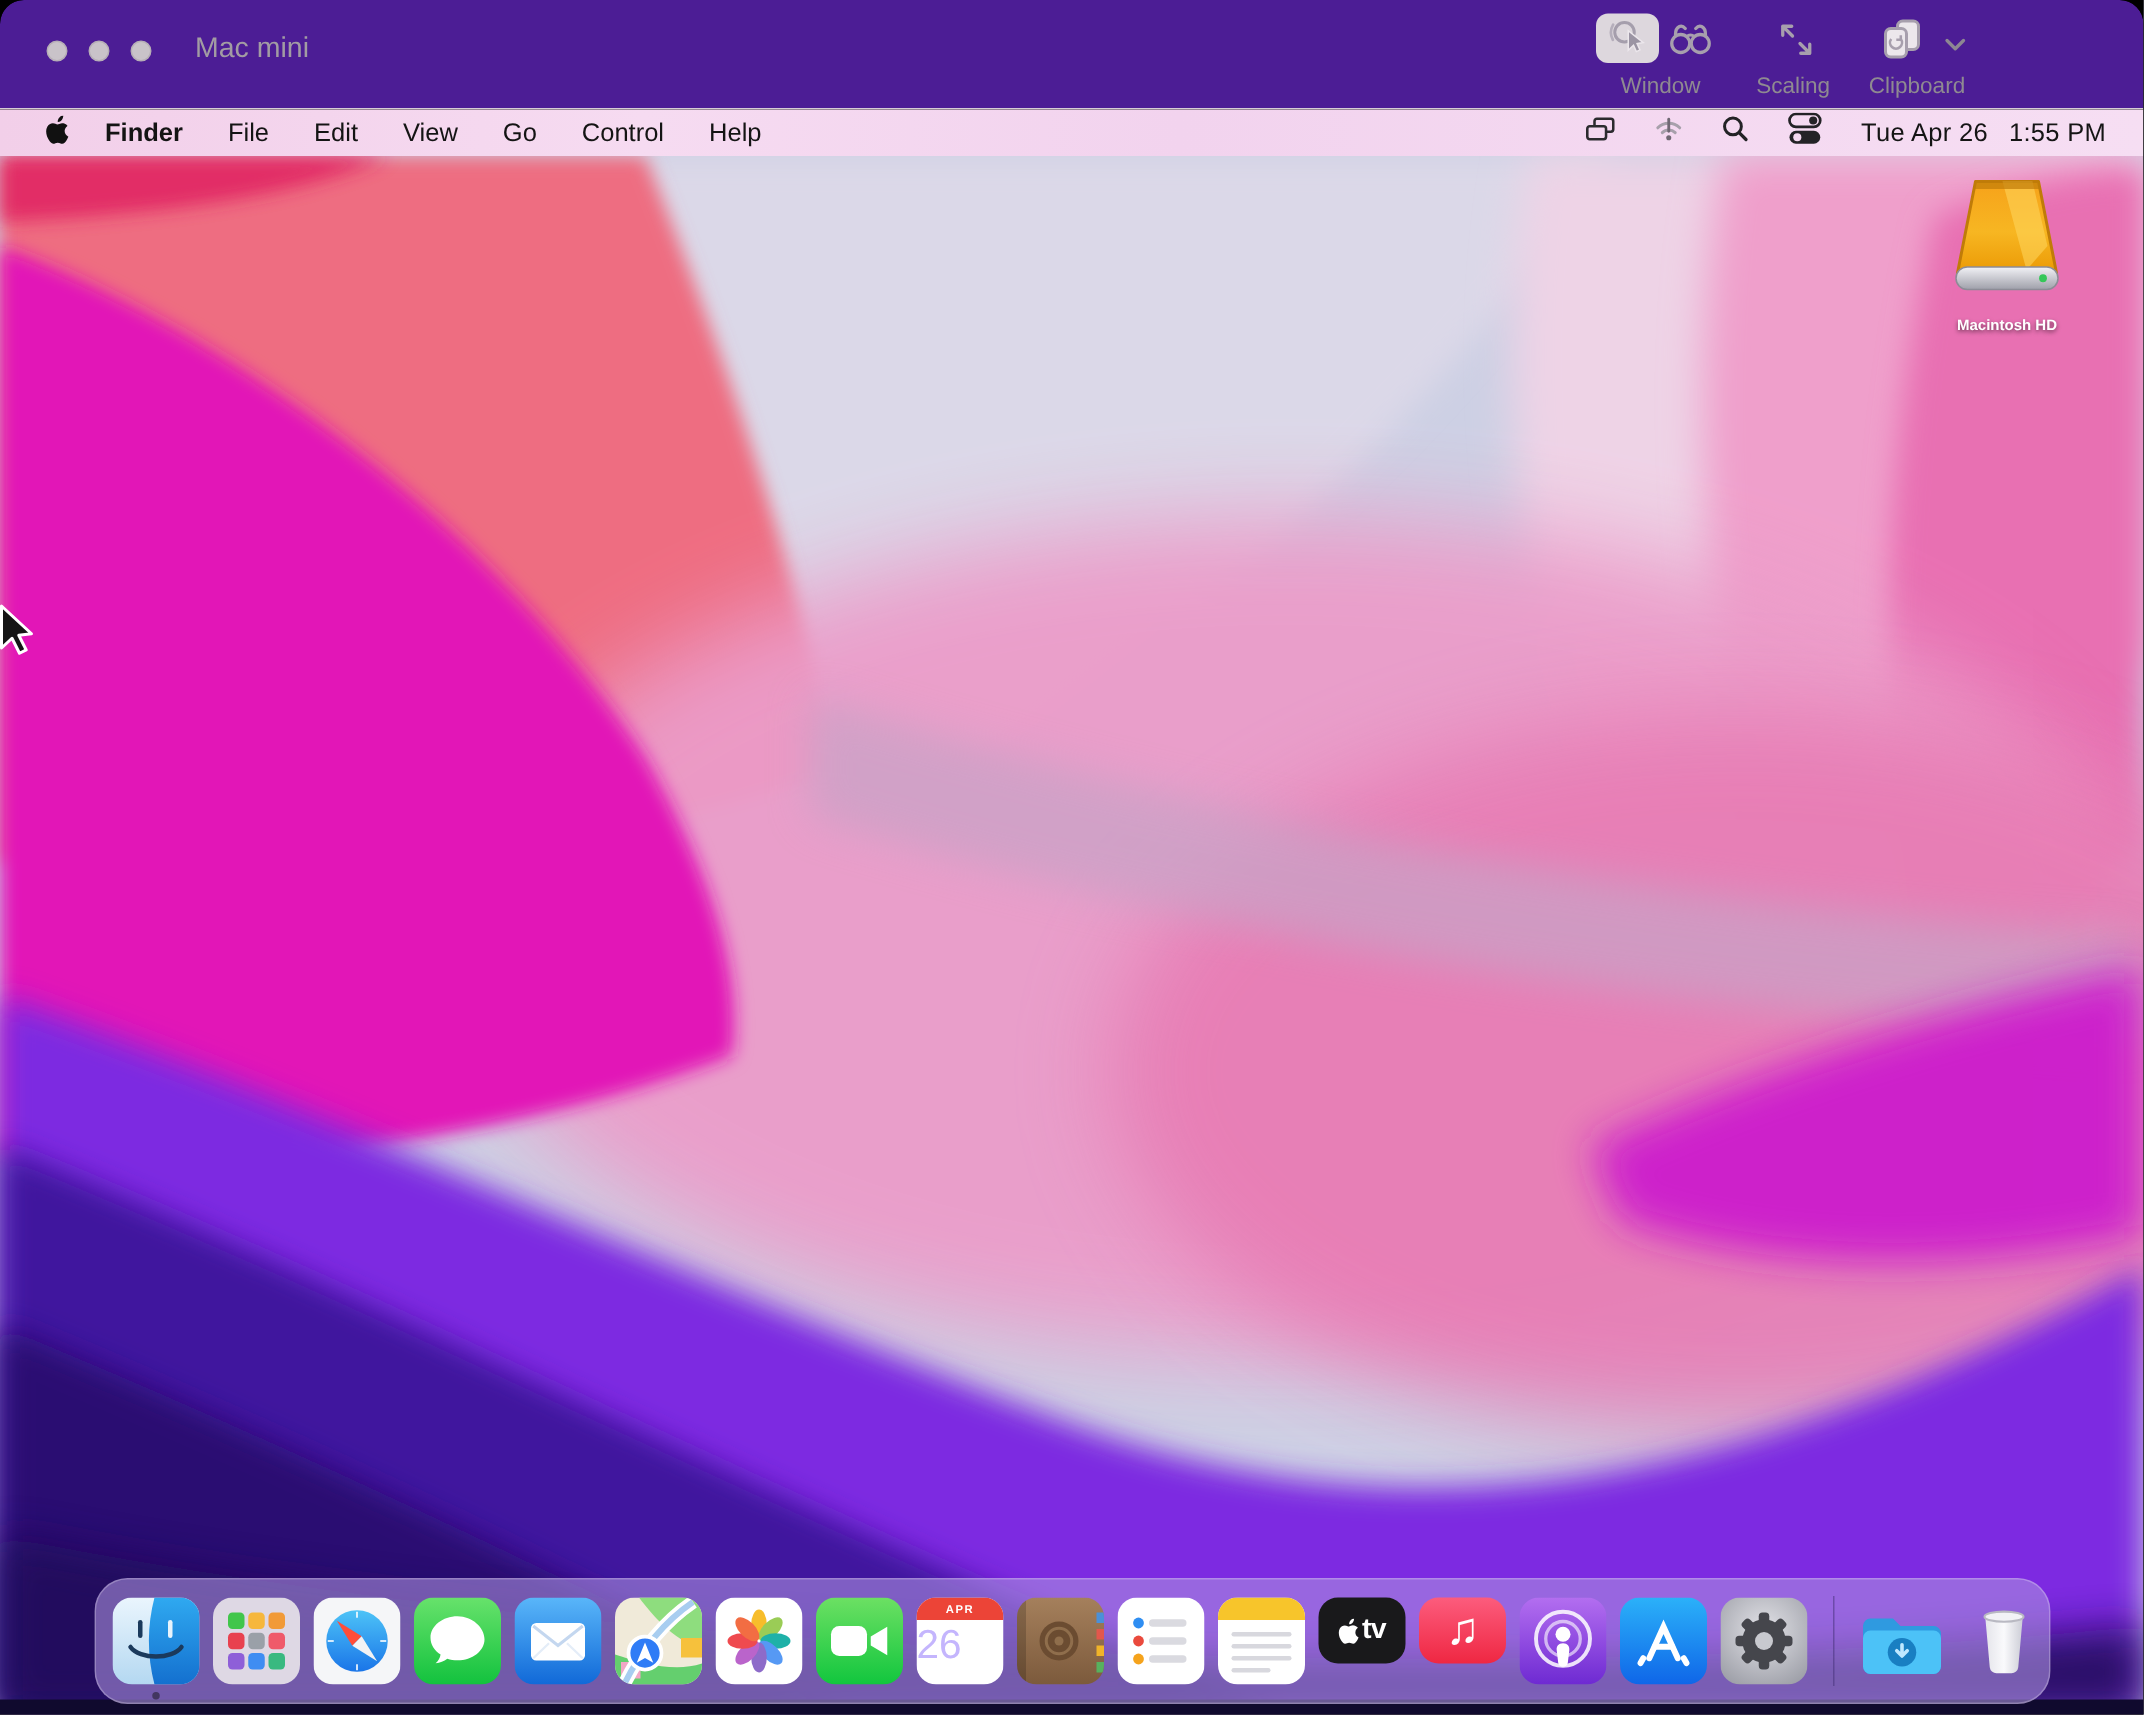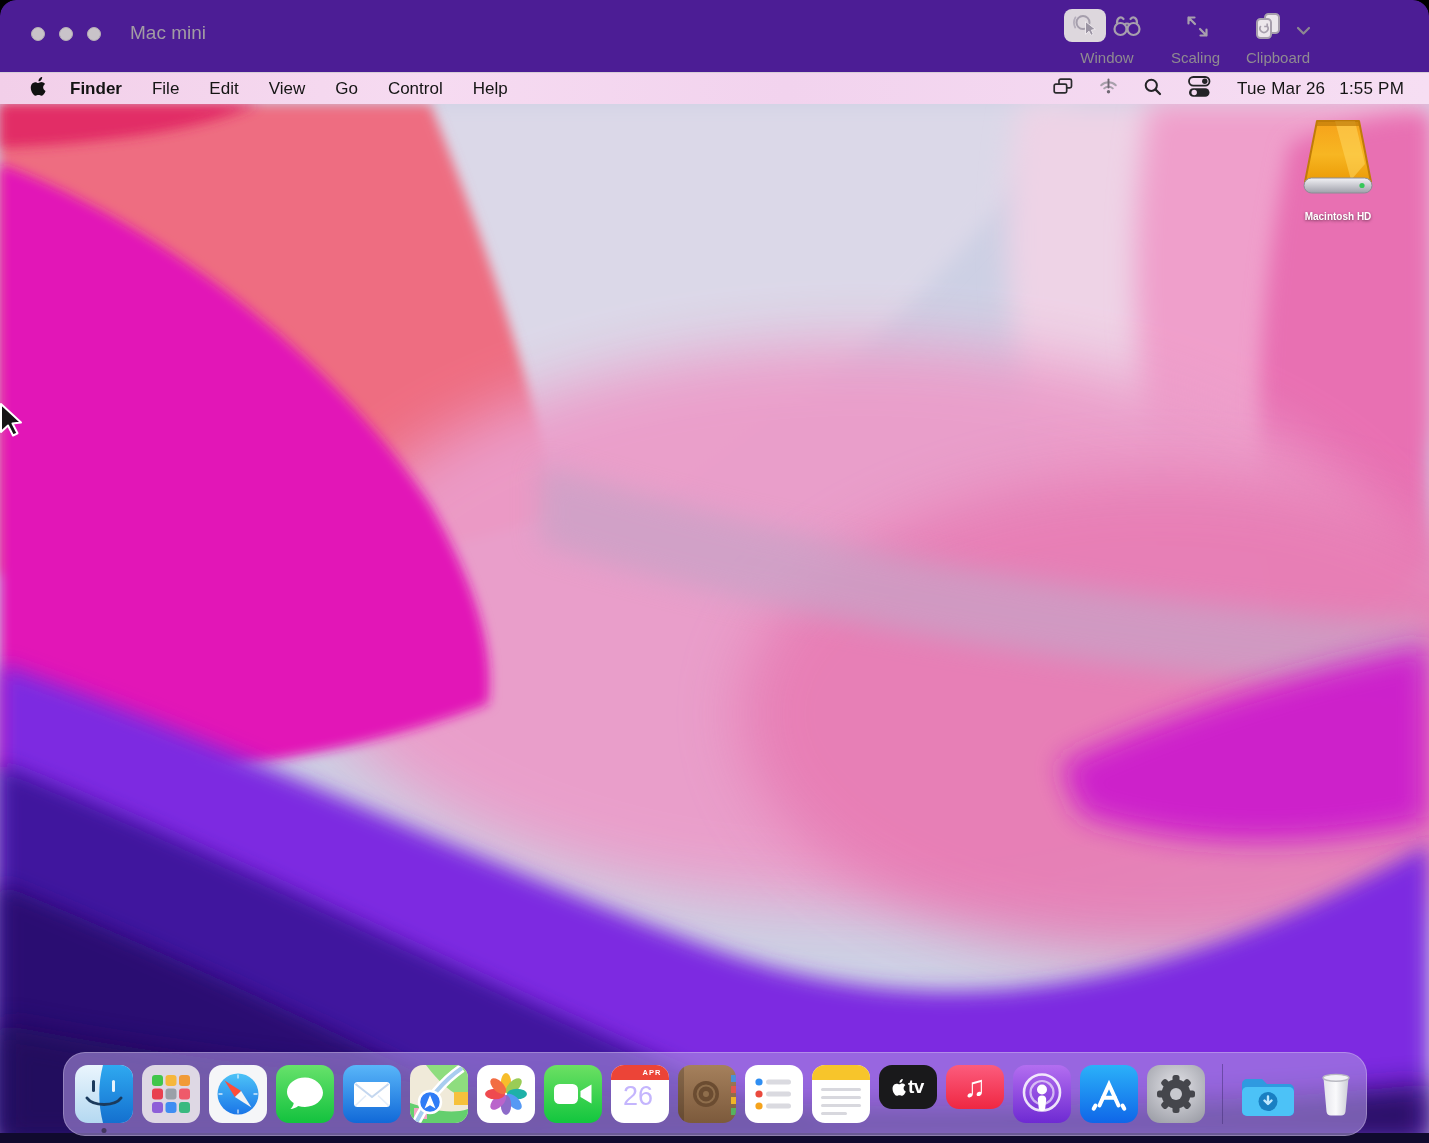--- a/index.html
+++ b/index.html
@@ -41,21 +41,21 @@
   .dicon{position:relative;width:58px;height:58px;flex:0 0 auto;}
   .dicon svg{display:block;}
   .ddiv{width:1px;height:60px;background:rgba(66,46,116,.5);margin:0 8px;flex:0 0 auto;}
   .rundot{position:absolute;left:50%;transform:translateX(-50%);bottom:-10px;width:5px;height:5px;
     border-radius:50%;background:#42365f;}
   .tile{width:58px;height:44px;border-radius:13px;display:flex;align-items:center;justify-content:center;}
   .tv-tile{background:#19191b;gap:2px;}
   .tv-txt{color:#fff;font-size:19px;font-weight:700;letter-spacing:-.5px;}
   .music-tile{background:linear-gradient(180deg,#fc5c7d,#ef2742);}
   .music-glyph{color:#fff;font-size:30px;line-height:1;}
-  .cal-wrap{position:absolute;left:12px;top:0;width:58px;height:72px;}
+  .cal-wrap{position:absolute;left:0;top:0;width:58px;height:72px;}
   .cal-month{position:absolute;left:0;top:2.5px;width:100%;text-align:center;font-size:7.5px;
     font-weight:700;color:#fff;letter-spacing:1px;}
   .cal-day{position:absolute;left:0;top:16px;width:100%;text-align:left;font-size:27px;
     font-weight:300;color:#c4b5fd;}
 </style>
 </head>
 <body>
 
 <div class="screen">
 
@@ -155,21 +155,21 @@
         </svg>
       </span>
       <span>
         <svg width="23" height="22" viewBox="0 0 23 22">
           <rect x="1" y="1" width="20.5" height="8.6" rx="4.3" fill="none" stroke="#232326" stroke-width="1.8"></rect>
           <circle cx="16.8" cy="5.3" r="2.7" fill="#232326"></circle>
           <rect x="1" y="12.2" width="20.5" height="8.6" rx="4.3" fill="#232326"></rect>
           <circle cx="6.2" cy="16.5" r="2.7" fill="#f4d9f0"></circle>
         </svg>
       </span>
-      <span class="clock">Tue Mar 26</span>
+      <span class="clock">Tue Apr 26</span>
       <span class="clock time">1:55 PM</span>
     </span>
   </div>
 
   <svg class="wall" viewBox="0 0 1429 1039" preserveAspectRatio="none">
     <defs>
       <filter id="b6" x="-30%" y="-30%" width="160%" height="160%">
           <feGaussianBlur stdDeviation="6"></feGaussianBlur>
         </filter>
       <filter id="b10" x="-30%" y="-30%" width="160%" height="160%">

